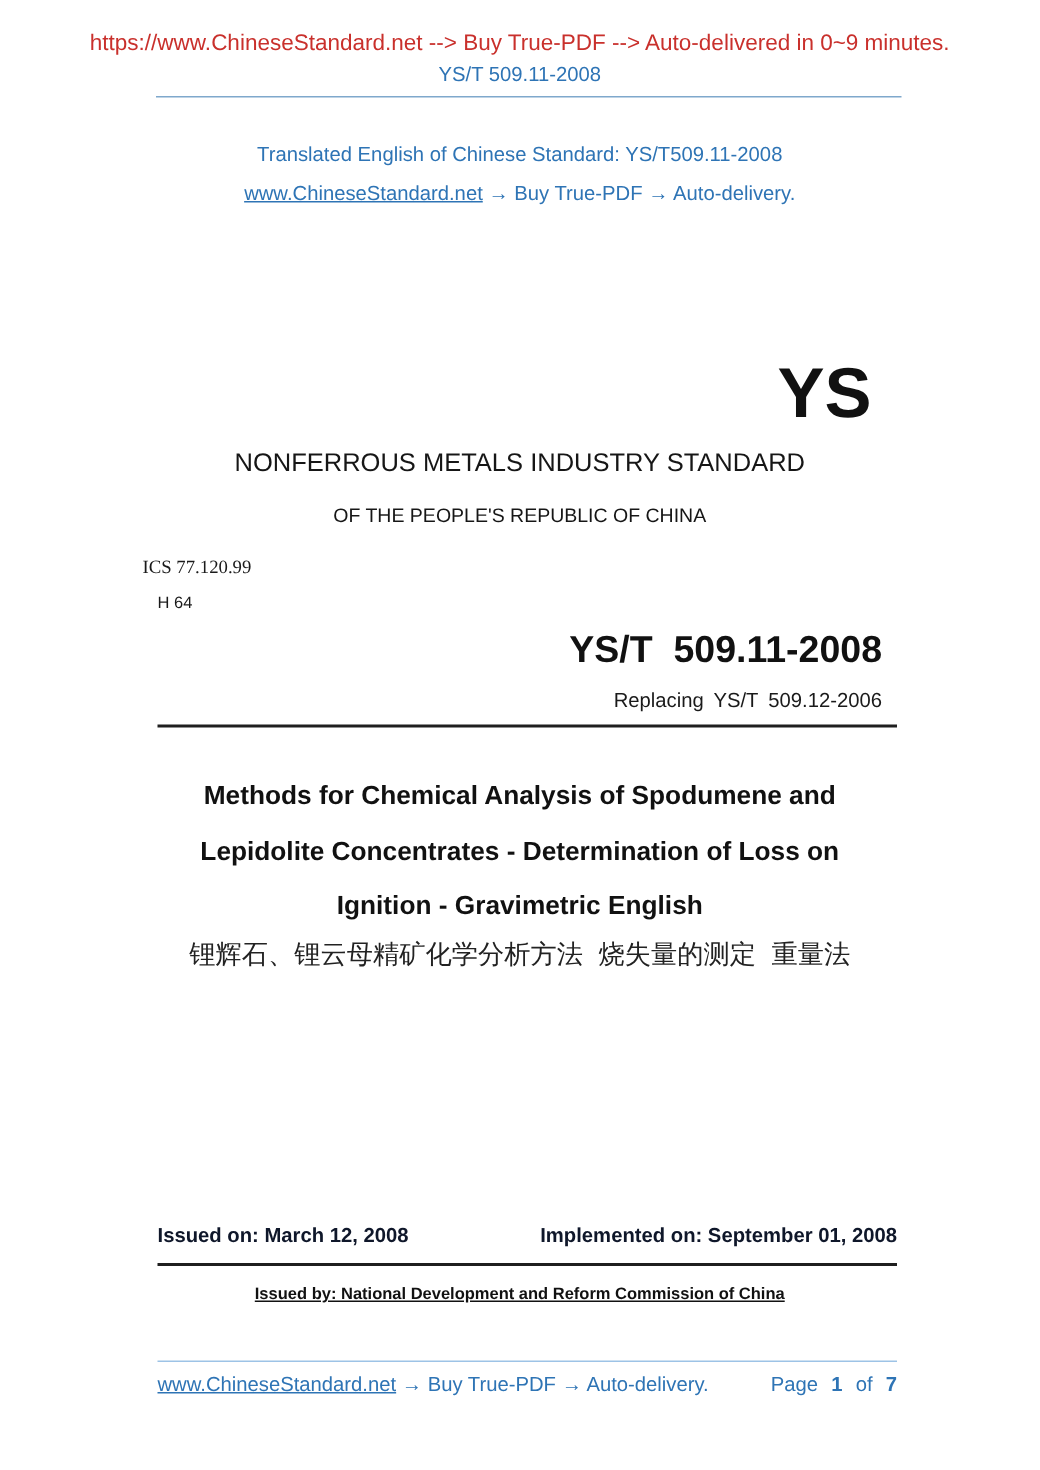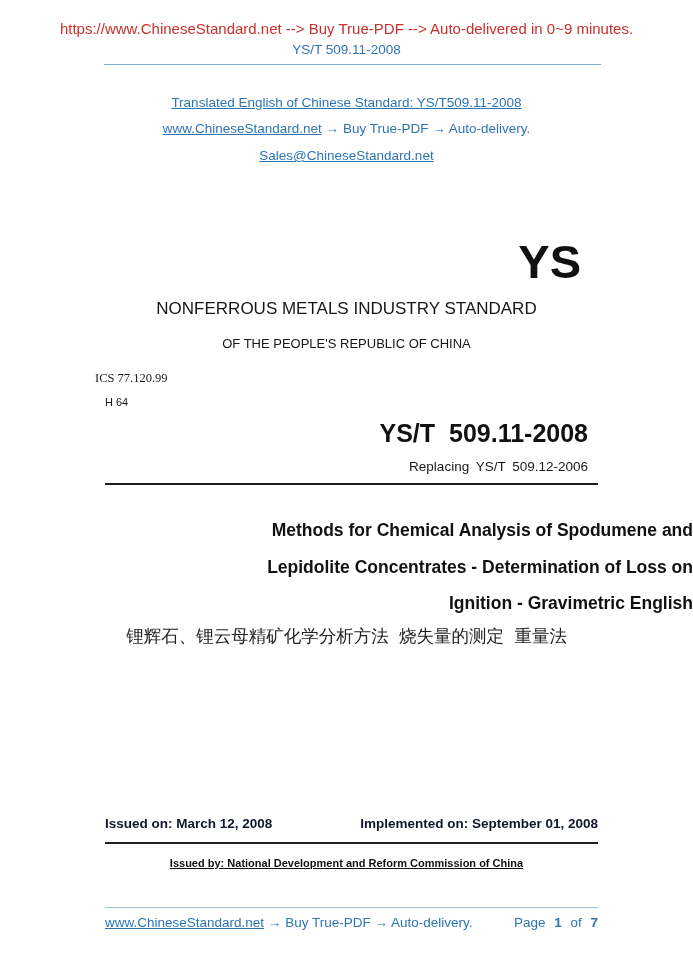--- a/index.html
+++ b/index.html
@@ -24,21 +24,21 @@
   .blue { color:#2e74b5; }
   .ul   { text-decoration:underline; }
 
   
   .promo      { top:20px;  font-size:15px; }
   .top-std    { top:42px;  font-size:13.5px; }
   .rule-blue-top {
     top:64px; left:104px; width:497px; height:0;
     border-top:1.5px solid #7fa8cc;
   }
-  .translated { top:95px;  font-size:13.5px;text-decoration:underline; }
+  .translated { top:95px;  font-size:13.5px; }
   .site-line  { top:121px; font-size:13.5px; }
   .email-line { top:148px; font-size:13.5px; }
 
   
   .ys-logo {
     top:234px; right:112px;
     font-size:47px; font-weight:bold; letter-spacing:0px;
     color:#111111;
   }
   .org1 { top:299px; font-size:17px; color:#161616; }
@@ -52,21 +52,21 @@
   }
   .replacing { top:459px; right:105px; font-size:13.5px; word-spacing:3px; }
   .rule-black-1 {
     top:483px; left:105px; width:493px; height:0;
     border-top:2.5px solid #1f1f1f;
   }
 
   
   .title-en {
     top:512px; font-weight:bold; font-size:17.5px;
-    line-height:36.5px; color:#111111;text-align:right;
+    line-height:36.5px; color:#111111;
   }
   .title-cn {
     top:624px; font-size:17.5px;
     font-family:"Liberation Serif","DejaVu Serif",serif;
     color:#222222; word-spacing:6px;
   }
 
   
   .issued-row {
     top:816px; left:105px; width:493px;
@@ -106,23 +106,20 @@
   <div class="abs center translated blue">Translated English of Chinese Standard: YS/T509.11-2008</div>
 
   <div class="abs center site-line blue">
     <span class="ul">www.ChineseStandard.net</span>
     <span>→</span>
     <span>Buy True-PDF</span>
     <span>→</span>
     <span>Auto-delivery.</span>
   </div>
 
-  <div class="abs center email-line blue">
-    <span class="ul">Sales@ChineseStandard.net</span>
-  </div>
 
   <div class="abs ys-logo">YS</div>
 
   <div class="abs center org1">NONFERROUS METALS INDUSTRY STANDARD</div>
 
   <div class="abs center org2">OF THE PEOPLE'S REPUBLIC OF CHINA</div>
 
   <div class="abs ics">ICS 77.120.99</div>
 
   <div class="abs hcode">H 64</div>

